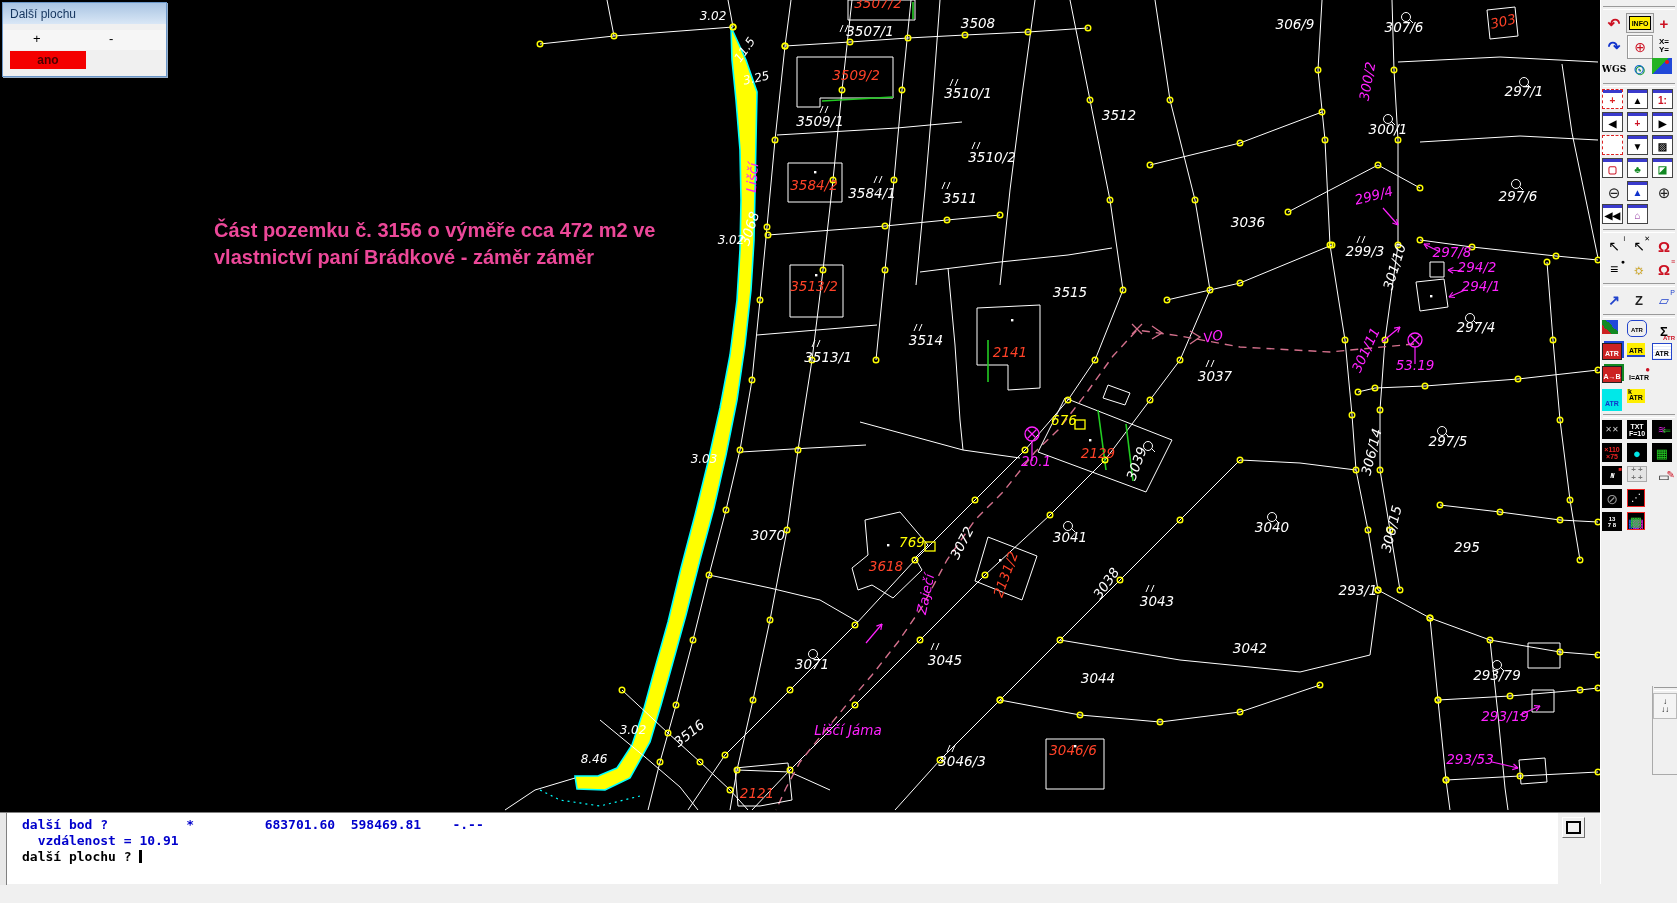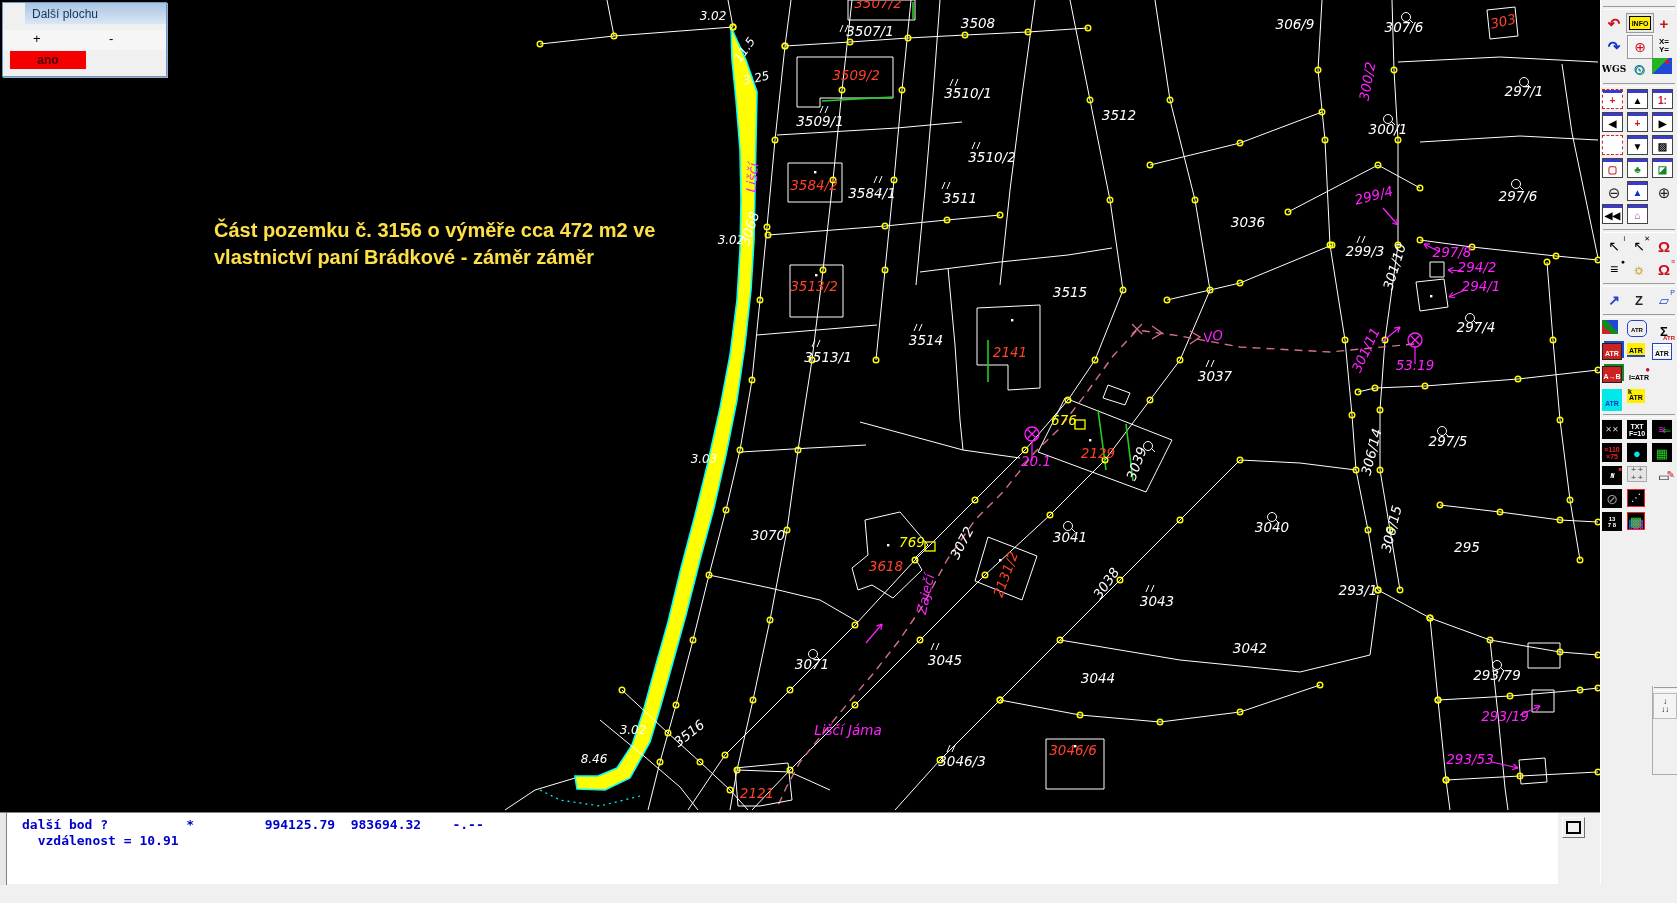--- a/index.html
+++ b/index.html
@@ -1,27 +1,27 @@
 <!DOCTYPE html>
 <html><head>
 <meta charset="utf-8">
 <style>
   html,body{margin:0;padding:0;background:#000;}
   #app{position:relative;width:1677px;height:903px;background:#f0f0f0;overflow:hidden;
        font-family:"Liberation Sans",sans-serif;}
   
   #map{position:absolute;left:0;top:0;width:1600px;height:812px;background:#000;}
   #mapsvg{position:absolute;left:0;top:0;}
-  #annotation{position:absolute;left:214px;top:217px;color:#fde047;font-size:20px;
+  #annotation{position:absolute;left:214px;top:217px;color:#ec4899;font-size:20px;
       font-weight:bold;line-height:27px;white-space:nowrap;}
   
   #dlg{position:absolute;left:2px;top:2px;width:163px;height:73px;
       border:1px solid #6a96c8;background:#f0f0f0;box-shadow:1px 1px 0 #9ab0c8;}
   #dlg .ttl{height:21px;background:linear-gradient(#a9c4e2,#d9e7f6);color:#15355e;
-      font-size:12px;padding:4px 0 0 7px;box-sizing:border-box;margin-left:22px;}
+      font-size:12px;padding:4px 0 0 7px;box-sizing:border-box;}
   #dlg .body{position:relative;height:51px;background:#f0f0f0;}
   #dlg .pm{position:absolute;left:0;top:6px;width:100%;height:20px;background:#f6f6f6;
       font-size:13px;color:#000;}
   #dlg .pm .p{position:absolute;left:30px;top:1px;}
   #dlg .pm .m{position:absolute;left:106px;top:1px;}
   #dlg .ano{position:absolute;left:7px;top:27px;width:76px;height:18px;background:#f40000;
       color:#4d0000;font-size:12px;font-weight:bold;text-align:center;line-height:18px;}
   
   #cmd{position:absolute;left:0;top:812px;width:1600px;height:72px;background:#fff;
       border-top:1px solid #808080;box-sizing:border-box;}
@@ -518,21 +518,21 @@
           <span class="p">+</span>
           <span class="m">-</span>
         </div>
         <div class="ano">ano</div>
       </div>
     </div>
   </div>
 
   <div id="cmd">
     <div class="gutter"></div>
-    <div class="lines" id="cmd-lines"><div class="ln-blue">další bod ?          *         994125.79  983694.32    -.--</div><div class="ln-blue">  vzdálenost = 10.91</div></div>
+    <div class="lines" id="cmd-lines"><div class="ln-blue">další bod ?          *         683701.60  598469.81    -.--</div><div class="ln-blue">  vzdálenost = 10.91</div><div class="ln-black">další plochu ? <span class="cursor"></span></div></div>
     <div class="rstrip">
       <div id="restore-btn">
         <i></i>
       </div>
     </div>
   </div>
 
   <div id="status">
     <div class="vdiv"></div>
     <div id="scale-label">50m</div>

